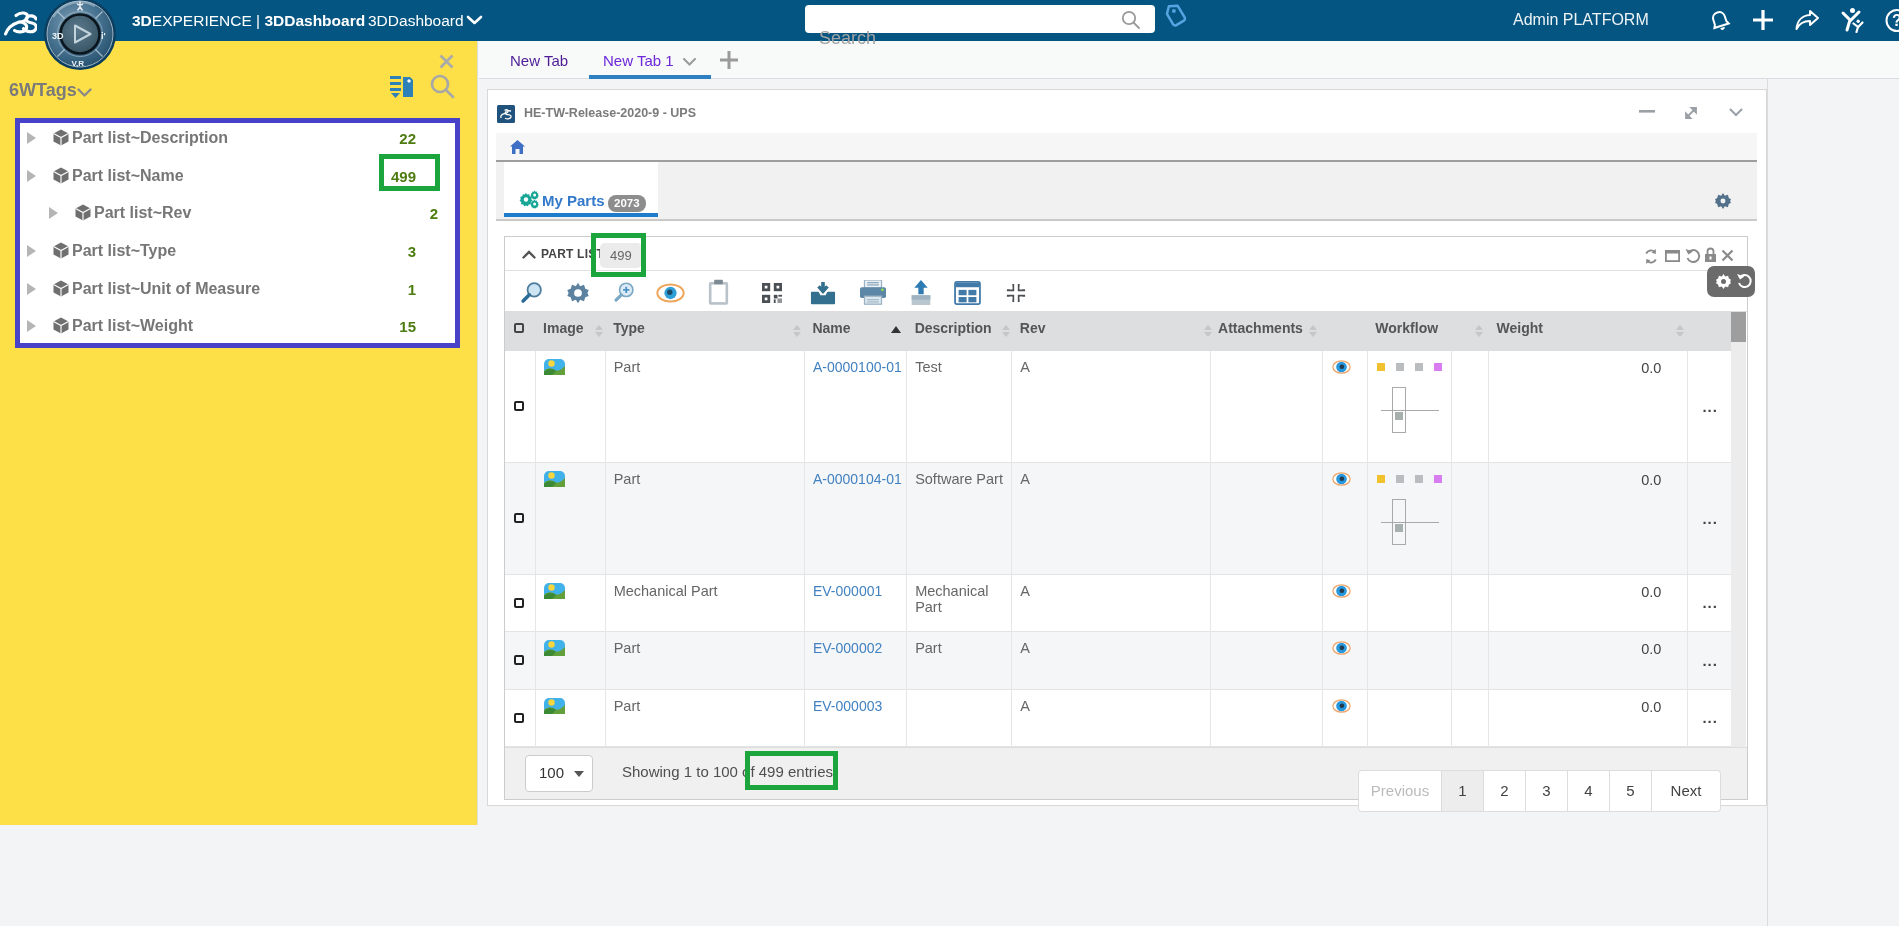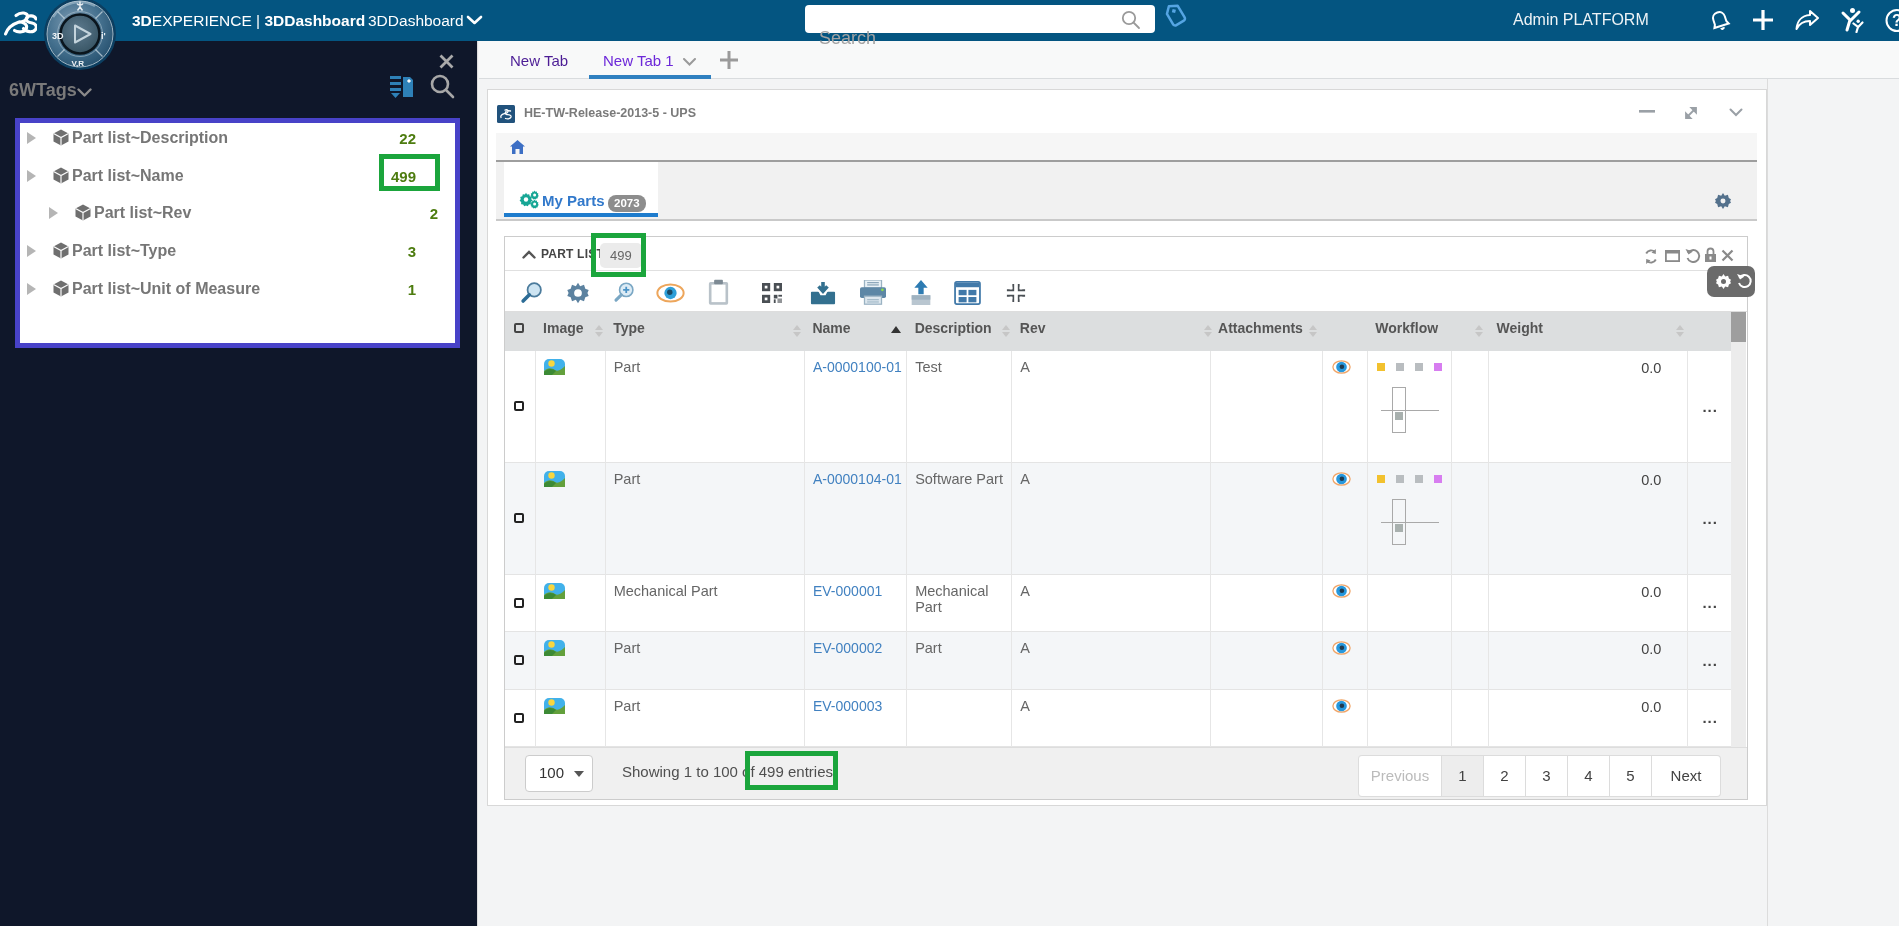--- a/index.html
+++ b/index.html
@@ -1,19 +1,19 @@
 <!DOCTYPE html>
 <html><head>
 <meta charset="utf-8">
 <style>
 * { margin:0; padding:0; box-sizing:border-box; }
 html,body { width:1899px; height:926px; overflow:hidden; font-family:"Liberation Sans", sans-serif; background:#f3f4f5; }
 .abs { position:absolute; }
 #topbar { position:absolute; left:0; top:0; width:1899px; height:41px; background:#045581; z-index:30; }
-#sidebar { position:absolute; left:0; top:41px; width:478px; height:885px; background:#0f172a; border-right:1px solid #ddd; z-index:5; }
+#sidebar { position:absolute; left:0; top:41px; width:478px; height:784px; background:#fde047; border-right:1px solid #ddd; z-index:5; }
 #tabstrip { position:absolute; left:479px; top:41px; width:1420px; height:38px; background:#f8f9f9; border-bottom:1px solid #d9dcde; z-index:4; }
 #widget { position:absolute; left:487px; top:89px; width:1280px; height:717px; background:#fff; border:1px solid #d8d8d8; z-index:4; }
 #vline { position:absolute; left:1767px; top:79px; width:1px; height:847px; background:#dcdcdc; z-index:3; }
 
 .greenbox { position:absolute; border:5px solid #1ba53c; z-index:50; }
 #purplebox { position:absolute; left:15px; top:118px; width:445px; height:230px; border:5px solid #4842c8; z-index:45; background:#fff; }
 
 .srow { position:absolute; left:0; width:435px; height:38px; }
 .srow .car { position:absolute; left:7px; top:12px; width:0; height:0; border-left:9px solid #b5b5b5; border-top:6px solid transparent; border-bottom:6px solid transparent; }
 .srow .lbl { position:absolute; left:52px; top:9px; font-size:16px; font-weight:bold; color:#767676; }
@@ -31,21 +31,21 @@
 #plfooter { position:absolute; left:0; top:510px; width:1242px; height:52px; background:#f0f0f0; border-top:1px solid #ddd; }
 table.grid { border-collapse:collapse; table-layout:fixed; width:1227px; }
 table.grid td, table.grid th { border-right:1px solid #e6e6e6; vertical-align:top; font-size:14.5px; color:#666; padding:8px 0 0 8px; text-align:left; overflow:hidden; }
 table.grid thead th { background:#dcdedf; color:#555; font-size:14px; font-weight:bold; border-right:none; height:39px; position:relative; }
 table.grid tbody tr { border-bottom:1px solid #e4e4e4; }
 table.grid tbody tr.alt { background:#f4f6f8; }
 .cb { display:inline-block; width:10px; height:10px; border:2px solid #222; border-radius:2px; background:transparent; }
 td.namelink, .namelink { color:#4181c0 !important; white-space:nowrap; font-size:14px !important; }
 .dots { color:#444; font-weight:bold; font-size:15px; letter-spacing:1px; }
 .badge { display:inline-block; background:#ebebeb; border-radius:5px; color:#666; font-size:13px; padding:5px 10px; }
-#pager { position:absolute; right:26px; top:7px; height:40px; }
+#pager { position:absolute; right:26px; top:22px; height:40px; }
 #pager .pbtn { display:inline-block; float:left; height:42px; line-height:40px; background:#fff; border:1px solid #dcdcdc; border-left:none; font-size:15px; color:#424242; text-align:center; }
 #darkpill { position:absolute; left:1707px; top:266px; width:48px; height:31px; background:#6b6b6b; border-radius:7px; z-index:20; }
 #scrolltrack { position:absolute; left:1226px; top:0px; width:15px; height:436px; background:#ececec; }
 #scrollthumb { position:absolute; left:0; top:0; width:15px; height:30px; background:#9e9e9e; }
 td.cbc { vertical-align:middle !important; padding:0 0 0 9px !important; }
 td.eyec { padding-top:9px !important; padding-left:9px !important; }
 td.wfc { position:relative; padding:0 !important; }
 .wfsq { position:absolute; top:12px; width:8px; height:8px; }
 .wfline { position:absolute; left:13px; width:58px; height:1px; background:#a9a9a9; }
 .wfrect { position:absolute; left:24px; top:36px; width:14px; height:46px; border:1px solid #a9a9a9; }
@@ -212,20 +212,29 @@
     </div>
   <div class="srow" style="top:148px;padding-left:9px;">
       <span class="car"></span>
       <svg class="cube" width="16" height="17" viewBox="0 0 16 17">
         <path d="M8 0.5 L15.5 4.5 L15.5 12.5 L8 16.5 L0.5 12.5 L0.5 4.5 Z" fill="#6f6f6f"></path>
         <path d="M0.5 4.5 L8 8.5 L15.5 4.5 M8 8.5 L8 16.5" stroke="#fbfbfb" stroke-width="1.2" fill="none"></path>
       </svg>
       <span class="lbl">Part list~Unit of Measure</span>
       <span class="num">1</span>
     </div>
+  <div class="srow" style="top:185px;">
+      <span class="car"></span>
+      <svg class="cube" width="16" height="17" viewBox="0 0 16 17">
+        <path d="M8 0.5 L15.5 4.5 L15.5 12.5 L8 16.5 L0.5 12.5 L0.5 4.5 Z" fill="#6f6f6f"></path>
+        <path d="M0.5 4.5 L8 8.5 L15.5 4.5 M8 8.5 L8 16.5" stroke="#fbfbfb" stroke-width="1.2" fill="none"></path>
+      </svg>
+      <span class="lbl">Part list~Weight</span>
+      <span class="num">15</span>
+    </div>
 </div>
 <div class="greenbox" style="left:379px;top:154px;width:61px;height:37px;"></div>
 <div class="greenbox" style="left:591px;top:233px;width:55px;height:44px;"></div>
 <div class="greenbox" style="left:745px;top:751px;width:93px;height:39px;"></div>
 
 <div id="tabstrip">
   <div class="abs" style="left:31px;top:11px;font-size:15px;color:#4c1d95;">New Tab</div>
   <div class="abs" style="left:124px;top:11px;font-size:15px;color:#6d28d9;">New Tab 1</div>
   <svg class="abs" style="left:204px;top:17px;" width="13" height="8" viewBox="0 0 13 8">
       <path d="M1 1 L6.5 6.5 L12 1" fill="none" stroke="#9a9a9a" stroke-width="2" stroke-linecap="round"></path>
@@ -236,21 +245,21 @@
   <div class="abs" style="left:110px;top:34px;width:122px;height:4px;background:#2f80c0;"></div>
 </div>
 
 <div id="widget">
 
   <svg class="abs" style="left:9px;top:15px;" width="18" height="18" viewBox="0 0 18 18">
     <rect width="18" height="18" rx="1.5" fill="#21527c"></rect>
     <path d="M4 12.5 C3 10.5 5.5 9 7.5 8.7 C10 8.4 11.5 7 11 5.7 C10.6 4.6 9 4.4 8 5.1" fill="none" stroke="#fff" stroke-width="1.3" stroke-linecap="round"></path>
     <path d="M8.5 13.5 C11 14.5 13.5 13.6 14 12 C14.4 10.5 12.5 9.7 11 9.7 C9.5 9.7 8 8.9 8.4 7.4 C8.8 6 11 5.3 13.5 6" fill="none" stroke="#fff" stroke-width="1.3" stroke-linecap="round"></path>
   </svg>
-  <div class="wtitle">HE-TW-Release-2013-5 - UPS</div>
+  <div class="wtitle">HE-TW-Release-2020-9 - UPS</div>
   <svg class="abs" style="left:1151px;top:20px;" width="16" height="4" viewBox="0 0 16 4">
       <rect width="16" height="2.6" fill="#9aa0a6"></rect>
     </svg>
   <svg class="abs" style="left:1194px;top:14px;" width="18" height="18" viewBox="0 0 18 18">
     <g stroke="#9aa0a6" stroke-width="1.8" fill="#9aa0a6">
         <line x1="5" y1="13" x2="13" y2="5"></line>
         <path d="M9.5 4 L14 4 L14 8.5 Z"></path>
         <path d="M4 9.5 L4 14 L8.5 14 Z"></path>
       </g>
   </svg>

